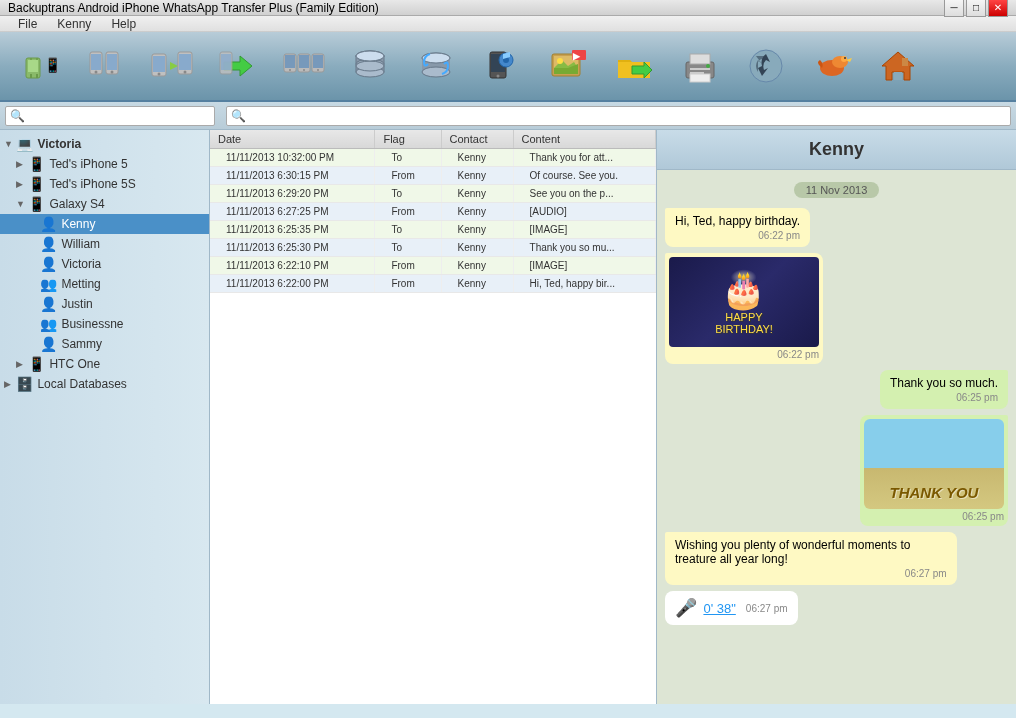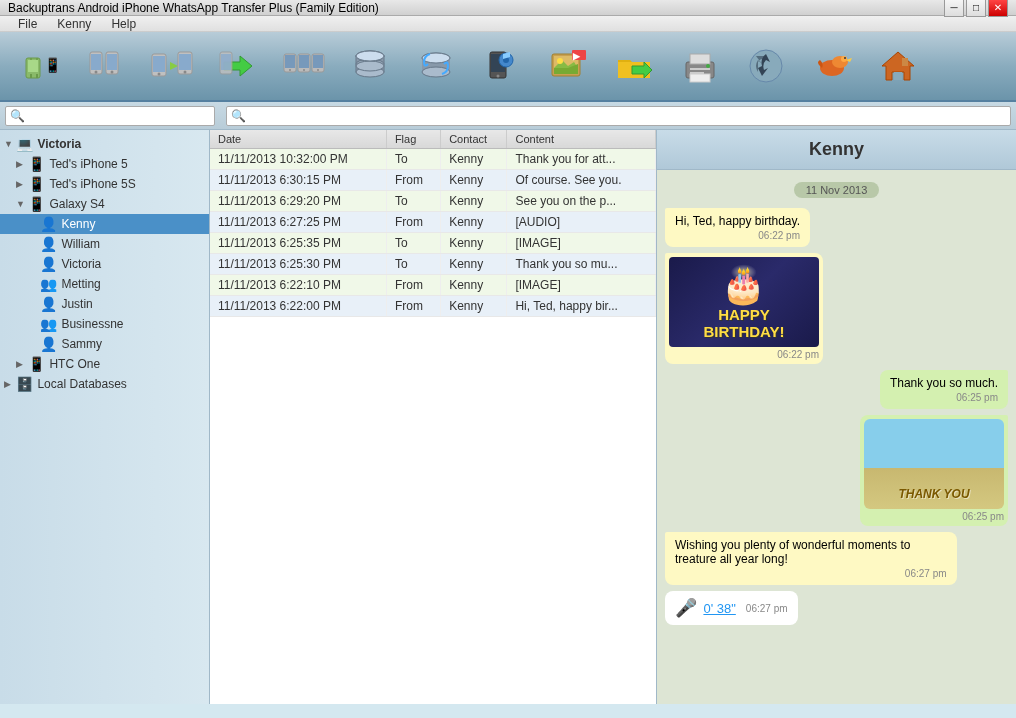--- a/index.html
+++ b/index.html
@@ -111,24 +111,24 @@
       border-bottom: 1px solid #bbb;
       border-right: 1px solid #ccc;
       padding: 3px 8px;
       text-align: left;
       font-size: 11px;
       color: #333;
       font-weight: normal;
       position: sticky; top: 0;
     }
     #msg-list tr td {
-      padding: 3px 8px;
+      padding: 3px 16px;
       border-bottom: 1px solid #e8e8e8;
       border-right: 1px solid #eee;
-      font-size: 12px;
+      font-size: 10px;
       color: #333;
     }
     #msg-list tr:nth-child(odd) td { background: #f0f8e8; }
     #msg-list tr:nth-child(even) td { background: #e8f0f8; }
 
     
     #chat-panel {
       width: 360px;
       background: #e8ede0;
       border-left: 1px solid #a0b8c8;
@@ -570,34 +570,34 @@
 
       <div class="chat-bubble bubble-received">
         <span>Hi, Ted, happy birthday.</span>
         <div class="bubble-time">06:22 pm</div>
       </div>
 
       <div class="chat-bubble bubble-received" style="padding:4px;">
         <div class="birthday-img">
           <div>
             <div style="font-size:36px;">🎂</div>
-            <div style="font-size:15px; font-weight:bold; color:#ffdd44; text-shadow:1px 1px #333;">HAPPY<br>BIRTHDAY!</div>
+            <div style="font-size:11px; font-weight:normal; color:#ffdd44; text-shadow:1px 1px #333;">HAPPY<br>BIRTHDAY!</div>
           </div>
         </div>
         <div class="bubble-time">06:22 pm</div>
       </div>
 
       <div class="chat-bubble bubble-sent">
         <span>Thank you so much.</span>
         <div class="bubble-time">06:25 pm</div>
       </div>
 
       <div class="chat-bubble bubble-sent" style="padding:4px;">
         <div style="width:140px; height:90px; background:linear-gradient(180deg,#87ceeb 0%,#87ceeb 55%,#c8b870 55%,#d4c880 100%); border-radius:6px; display:flex; align-items:flex-end; justify-content:center; padding-bottom:8px;">
-          <span style="font-size:12px; font-weight:bold; color:#7a5800; font-style:italic; text-shadow:1px 1px rgba(255,255,255,0.5);">THANK YOU</span>
+          <span style="font-size:15px; font-weight:bold; color:#7a5800; font-style:italic; text-shadow:1px 1px rgba(255,255,255,0.5);">THANK YOU</span>
         </div>
         <div class="bubble-time">06:25 pm</div>
       </div>
 
       <div class="chat-bubble bubble-received">
         <span>Wishing you plenty of wonderful moments to treature all year long!</span>
         <div class="bubble-time">06:27 pm</div>
       </div>
 
       <div style="display:flex; align-items:center; gap:6px; background:white; border-radius:8px; padding:6px 10px; align-self:flex-start; max-width:85%;">

